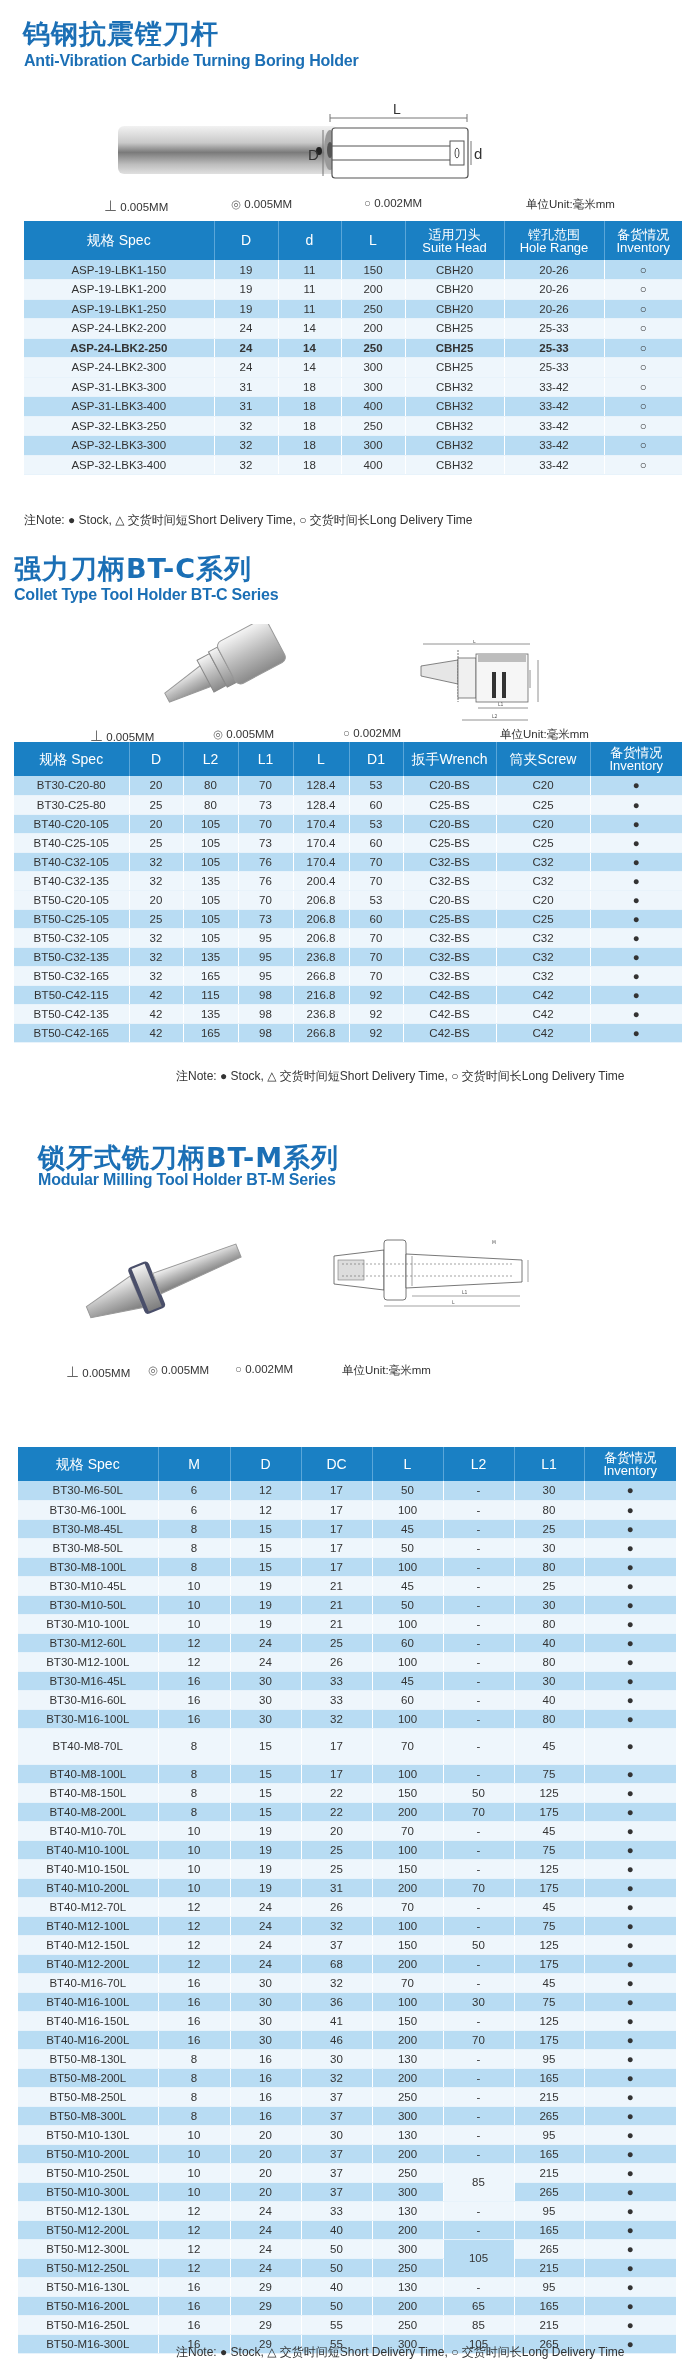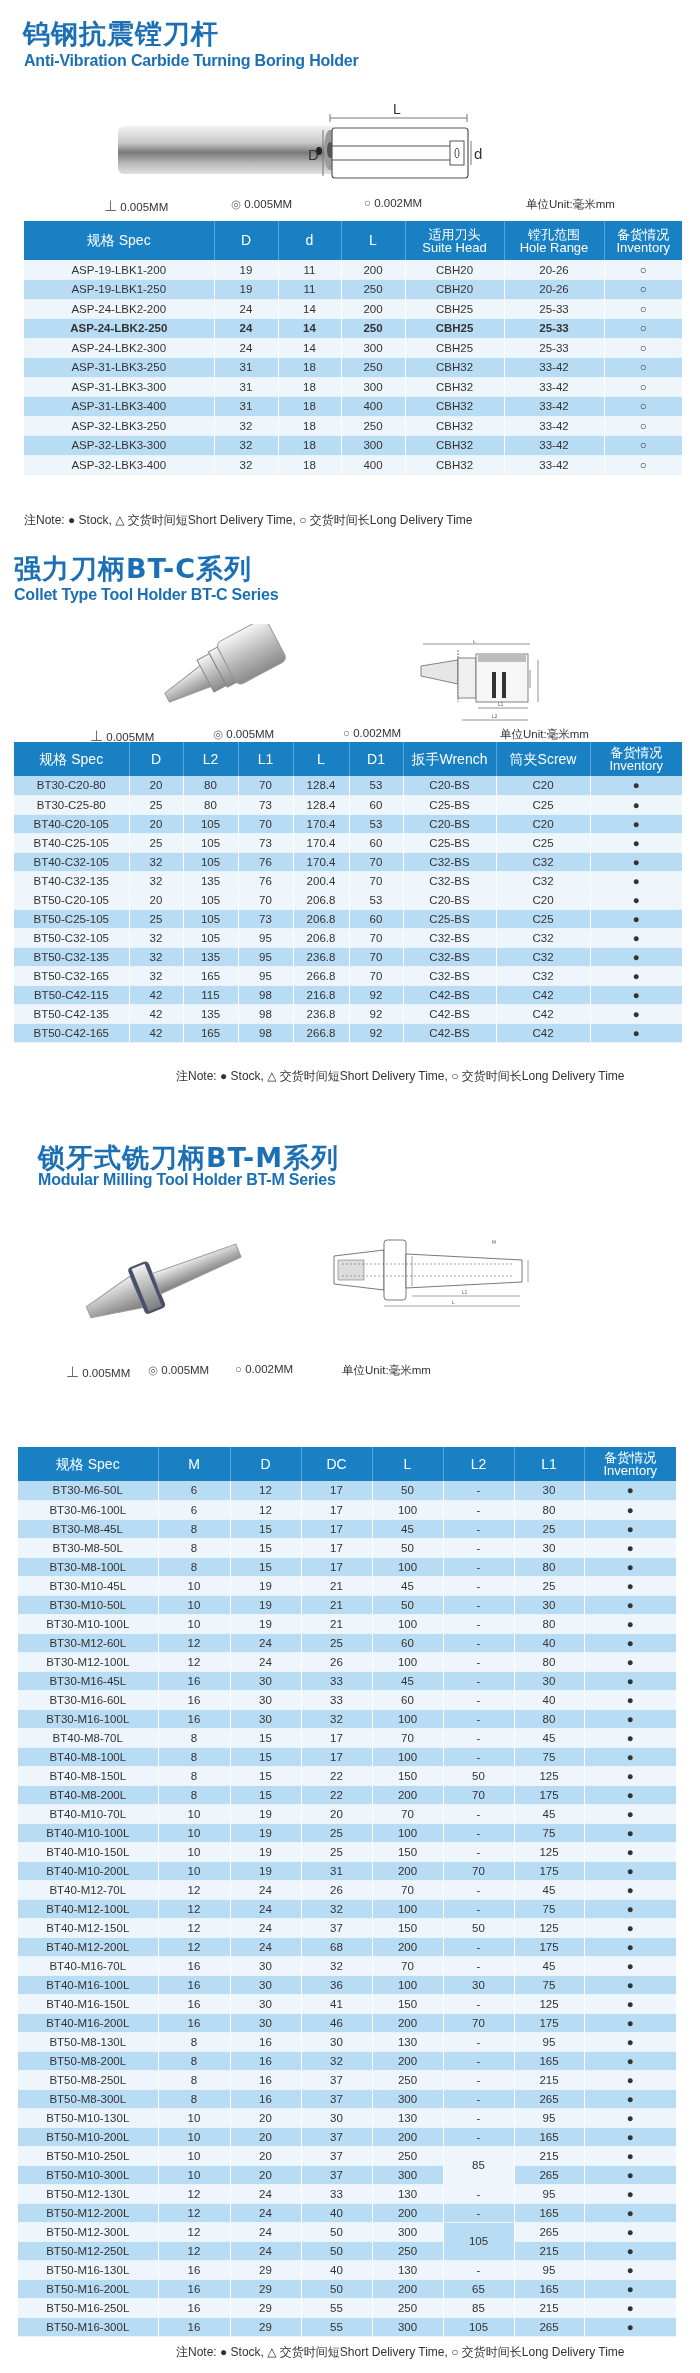--- a/index.html
+++ b/index.html
@@ -93,20 +93,29 @@
           <span class="two">镗孔范围</span>
           <span class="two">Hole Range</span>
         </th>
     <th>
           <span class="two">备货情况</span>
           <span class="two">Inventory</span>
         </th>
   </tr>
     </thead>
   <tbody>
+      <tr class="odd" style="height: 19.5px;">
+        <td>ASP-19-LBK1-150</td>
+        <td>19</td>
+        <td>11</td>
+        <td>150</td>
+        <td>CBH20</td>
+        <td>20-26</td>
+        <td class="inv">○</td>
+      </tr>
       <tr class="even" style="height: 19.5px;">
         <td>ASP-19-LBK1-200</td>
         <td>19</td>
         <td>11</td>
         <td>200</td>
         <td>CBH20</td>
         <td>20-26</td>
         <td class="inv">○</td>
       </tr>
       <tr class="odd" style="height: 19.5px;">
@@ -136,29 +145,20 @@
         <td>25-33</td>
         <td class="inv">○</td>
       </tr>
       <tr class="even" style="height: 19.5px;">
         <td>ASP-24-LBK2-300</td>
         <td>24</td>
         <td>14</td>
         <td>300</td>
         <td>CBH25</td>
         <td>25-33</td>
-        <td class="inv">○</td>
-      </tr>
-      <tr class="odd" style="height: 19.5px;">
-        <td>ASP-31-LBK3-250</td>
-        <td>31</td>
-        <td>18</td>
-        <td>250</td>
-        <td>CBH32</td>
-        <td>33-42</td>
         <td class="inv">○</td>
       </tr>
       <tr class="even" style="height: 19.5px;">
         <td>ASP-31-LBK3-300</td>
         <td>31</td>
         <td>18</td>
         <td>300</td>
         <td>CBH32</td>
         <td>33-42</td>
         <td class="inv">○</td>
@@ -632,21 +632,21 @@
       <tr class="odd" style="height: 19px;">
         <td>BT30-M16-100L</td>
         <td>16</td>
         <td>30</td>
         <td>32</td>
         <td>100</td>
         <td>-</td>
         <td>80</td>
         <td class="inv">●</td>
       </tr>
-      <tr class="even" style="height: 19px;">
+      <tr class="even" style="height: 36px;">
         <td>BT40-M8-70L</td>
         <td>8</td>
         <td>15</td>
         <td>17</td>
         <td>70</td>
         <td>-</td>
         <td>45</td>
         <td class="inv">●</td>
       </tr>
       <tr class="odd" style="height: 19px;">

